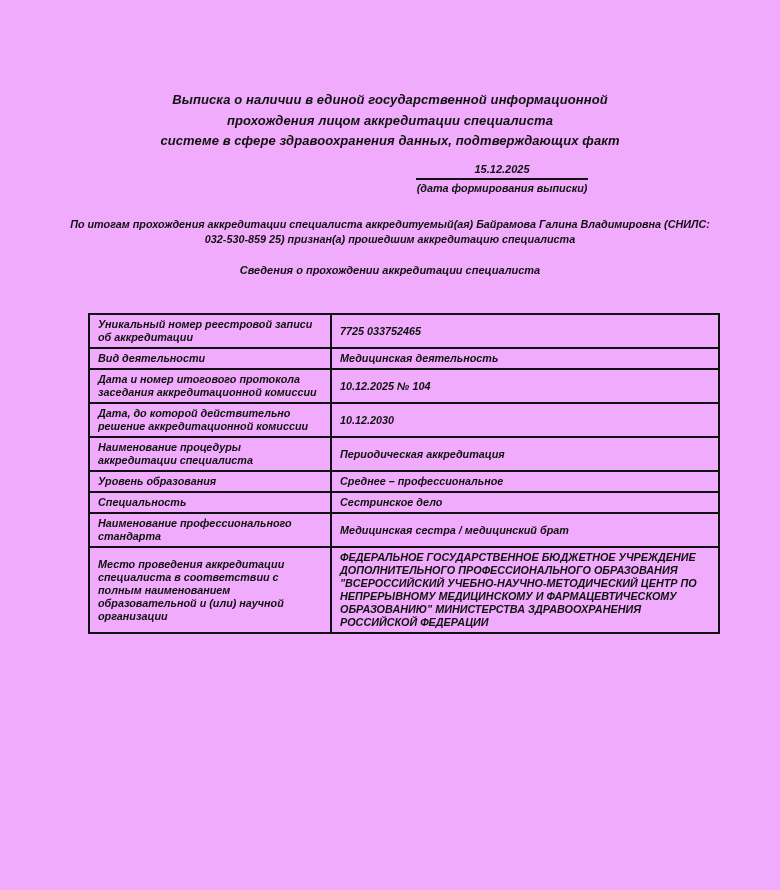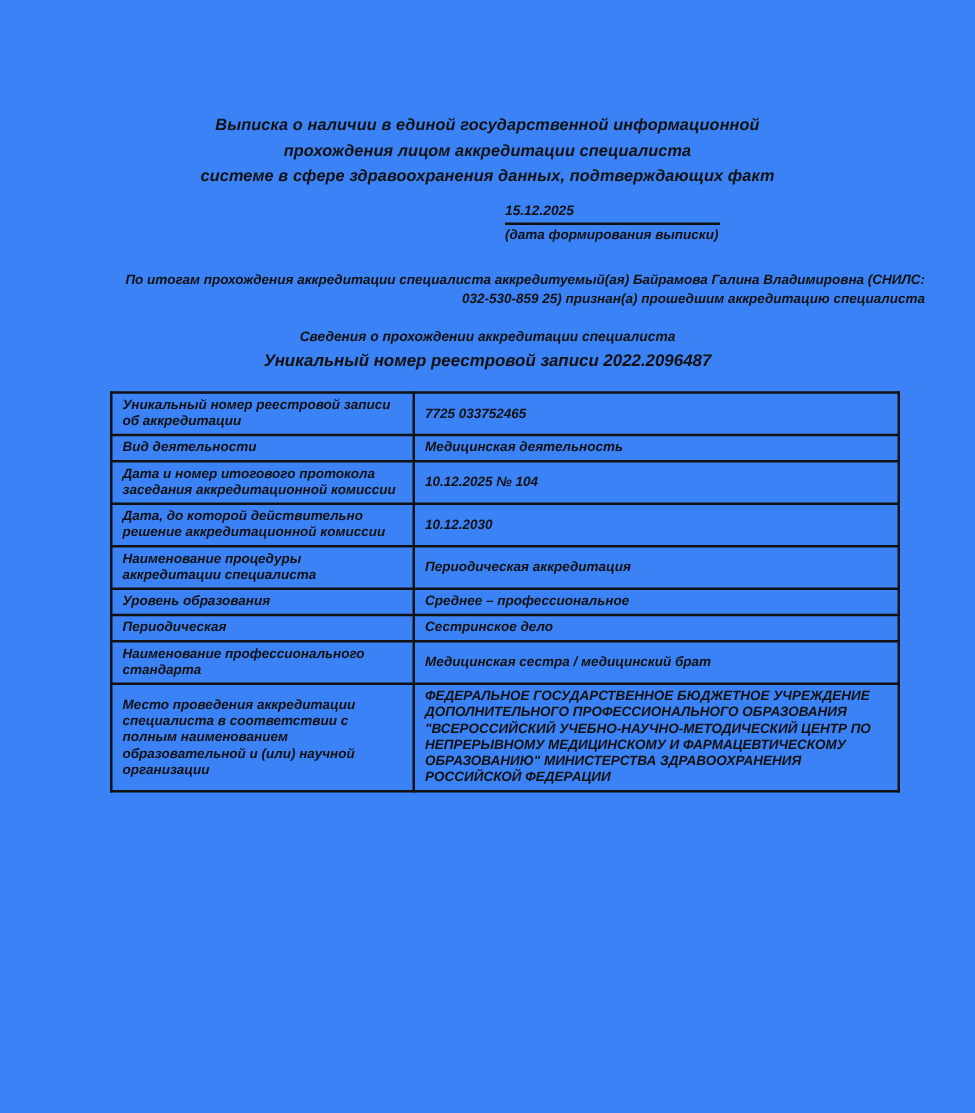--- a/index.html
+++ b/index.html
@@ -7,54 +7,55 @@
   body {
     font-family: "Liberation Sans", "DejaVu Sans", sans-serif;
     font-style: italic;
     font-weight: bold;
     color: #111111;
   }
   .page {
     position: relative;
     width: 780px;
     height: 890px;
-    background: #3b82f6;
+    background: #f0abfc;
     overflow: hidden;
   }
   .doc-title {
     position: absolute;
     top: 90px;
     left: 0;
     width: 780px;
     text-align: center;
     font-size: 13px;
     line-height: 20.5px;
     letter-spacing: 0.1px;
   }
   .date-block {
     position: absolute;
     top: 163px;
-    left: 404px;
+    left: 416px;
     width: 172px;
+    text-align: center;
   }
   .date-value {
     font-size: 11px;
     padding-bottom: 3px;
     border-bottom: 2px solid #111111;
   }
   .date-caption {
     font-size: 10.8px;
     padding-top: 2px;
   }
   .intro {
     position: absolute;
     top: 217px;
     left: 40px;
     width: 700px;
-    text-align: right;
+    text-align: center;
     font-size: 10.8px;
     line-height: 15px;
   }
   .section-heading {
     position: absolute;
     top: 264px;
     left: 0;
     width: 780px;
     text-align: center;
     font-size: 11px;
@@ -104,21 +105,20 @@
     <div class="date-caption">(дата формирования выписки)</div>
   </div>
 
   <div class="intro">
     <div>По итогам прохождения аккредитации специалиста аккредитуемый(ая) Байрамова Галина Владимировна (СНИЛС:</div>
     <div>032-530-859 25) признан(а) прошедшим аккредитацию специалиста</div>
   </div>
 
   <div class="section-heading">Сведения о прохождении аккредитации специалиста</div>
 
-  <div class="registry-heading">Уникальный номер реестровой записи 2022.2096487</div>
 
   <table class="acc-table">
     <tbody>
         <tr>
           <td class="label">Уникальный номер реестровой записи об аккредитации</td>
           <td class="value">7725 033752465</td>
         </tr>
         <tr>
           <td class="label">Вид деятельности</td>
           <td class="value">Медицинская деятельность</td>
@@ -133,21 +133,21 @@
         </tr>
         <tr>
           <td class="label">Наименование процедуры аккредитации специалиста</td>
           <td class="value">Периодическая аккредитация</td>
         </tr>
         <tr>
           <td class="label">Уровень образования</td>
           <td class="value">Среднее – профессиональное</td>
         </tr>
         <tr>
-          <td class="label">Периодическая</td>
+          <td class="label">Специальность</td>
           <td class="value">Сестринское дело</td>
         </tr>
         <tr>
           <td class="label">Наименование профессионального стандарта</td>
           <td class="value">Медицинская сестра / медицинский брат</td>
         </tr>
         <tr>
           <td class="label">Место проведения аккредитации специалиста в соответствии с полным наименованием образовательной и (или) научной организации</td>
           <td class="value">ФЕДЕРАЛЬНОЕ ГОСУДАРСТВЕННОЕ БЮДЖЕТНОЕ УЧРЕЖДЕНИЕ ДОПОЛНИТЕЛЬНОГО ПРОФЕССИОНАЛЬНОГО ОБРАЗОВАНИЯ "ВСЕРОССИЙСКИЙ УЧЕБНО-НАУЧНО-МЕТОДИЧЕСКИЙ ЦЕНТР ПО НЕПРЕРЫВНОМУ МЕДИЦИНСКОМУ И ФАРМАЦЕВТИЧЕСКОМУ ОБРАЗОВАНИЮ" МИНИСТЕРСТВА ЗДРАВООХРАНЕНИЯ РОССИЙСКОЙ ФЕДЕРАЦИИ</td>
         </tr>

